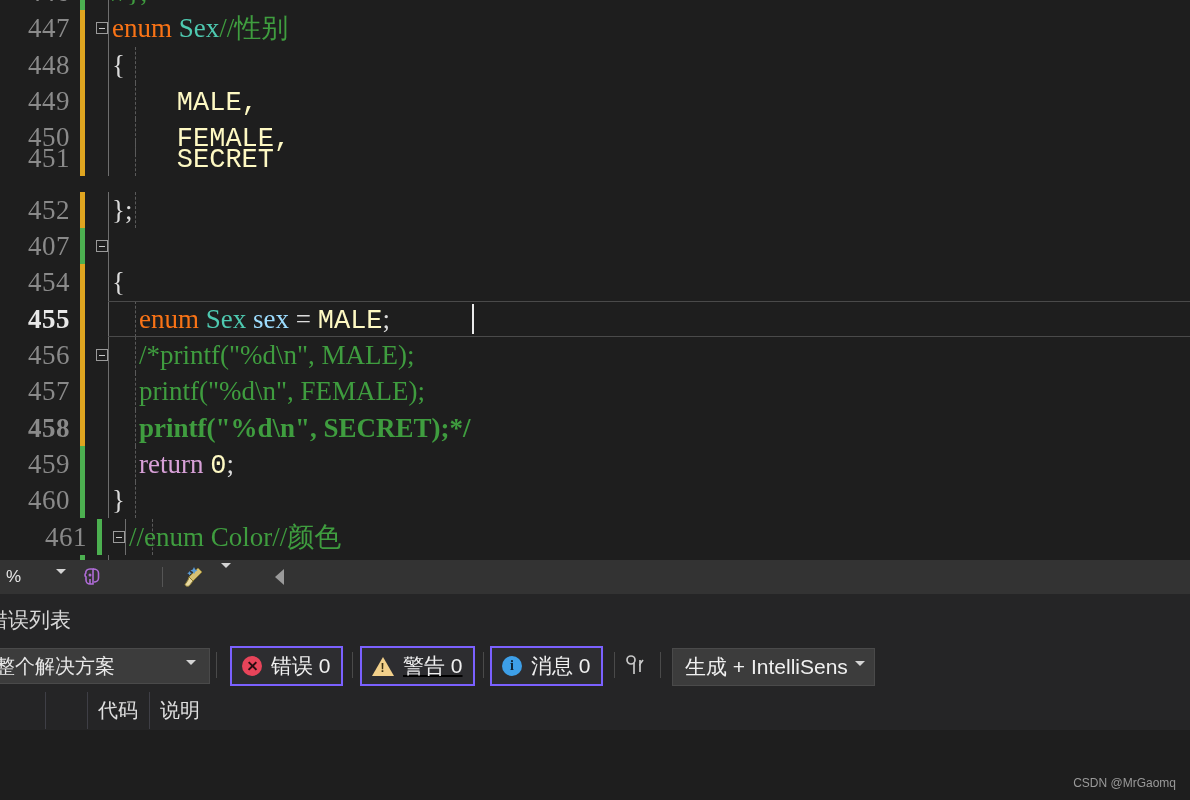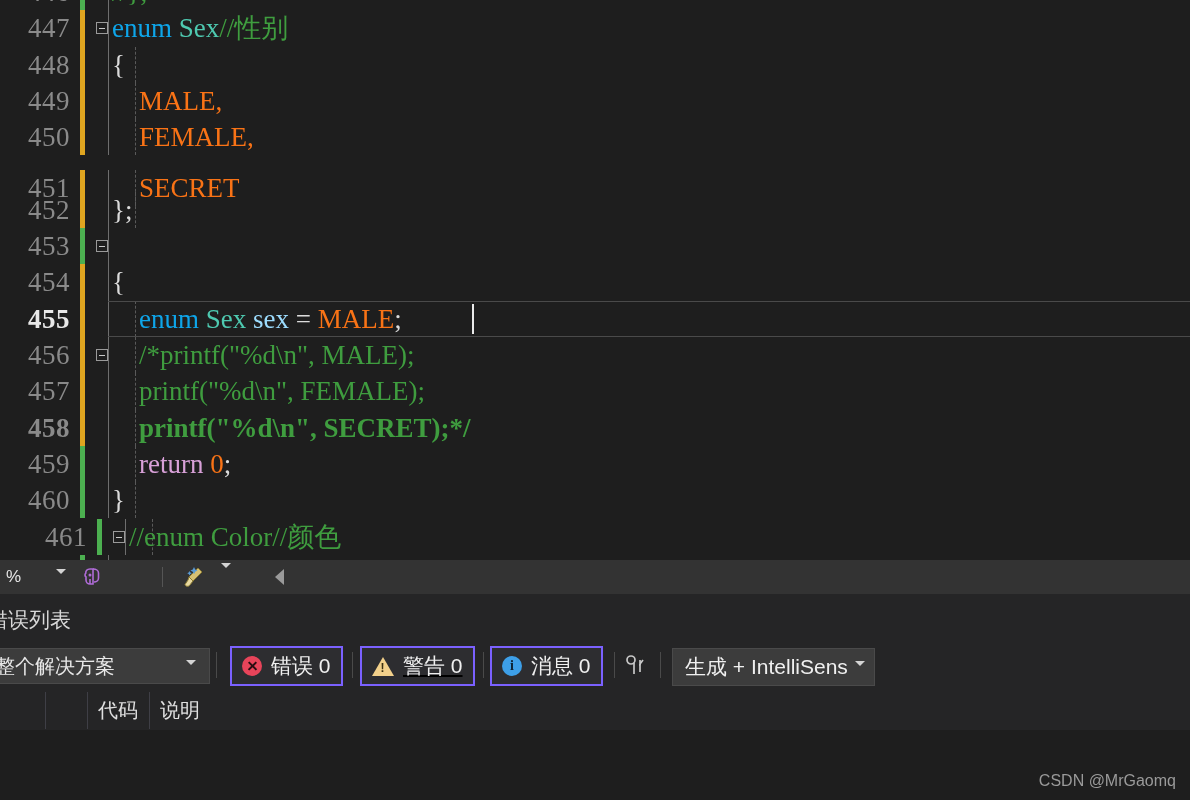--- a/index.html
+++ b/index.html
@@ -89,24 +89,24 @@
     left: 112px; top: 0;
     height: 36.3px;
     line-height: 36.3px;
     font-family: "Liberation Serif", serif;
     font-size: 27px;
     color: #dcdcdc;
     white-space: pre;
   }
 
   
-  .kw      { color: #0ea5e9; margin-top: 20px; }   
+  .kw      { color: #f97316; margin-top: 20px; }   
   .type    { color: #4ec9b0; }   
   .ident   { color: #9cdcfe; }   
-  .const   { color: #f97316; }   
+  .const   { color: #fef9c3; font-family: Liberation Mono, monospace; }   
   .punc    { color: #dcdcdc; }
   .cmt     { color: #3f9d3f; }   
   .ret     { color: #d8a0d8; }   
 
   
   .curline-box {
     position: absolute;
     left: 108px;
     top: 0;
     right: 0;
@@ -336,36 +336,36 @@
     position: absolute;
     left: 0; top: 730px;
     width: 1190px; height: 70px;
     background: #1e1e1e;
   }
 
   .watermark {
     position: absolute;
     right: 14px; bottom: 10px;
     color: #9a9a9a;
-    font-size: 16px;
+    font-size: 12px;
   }
 </style>
 </head>
 <body>
 
 <div class="editor">
   <div id="code-lines">
       <div class="code-line" style="position: absolute; left: 0px; top: -26px; width: 1190px;"><div class="gutter">446</div><div class="mark saved"></div><div class="vline x108"></div><div class="code-text"><span class="cmt">//};</span></div></div>
       <div class="code-line" style="position: absolute; left: 0px; top: 10.3px; width: 1190px;"><div class="gutter">447</div><div class="mark edited"></div><div class="vline x108"></div><div class="fold"></div><div class="code-text"><span class="kw">enum </span><span class="type">Sex</span><span class="cmt">//性别</span></div></div>
       <div class="code-line" style="position: absolute; left: 0px; top: 46.6px; width: 1190px;"><div class="gutter">448</div><div class="mark edited"></div><div class="vline x108"></div><div class="vline dash x135"></div><div class="code-text"><span class="punc">{</span></div></div>
       <div class="code-line" style="position: absolute; left: 0px; top: 82.9px; width: 1190px;"><div class="gutter">449</div><div class="mark edited"></div><div class="vline x108"></div><div class="vline dash x135"></div><div class="code-text"><span class="const">    MALE,</span></div></div>
       <div class="code-line" style="position: absolute; left: 0px; top: 119.2px; width: 1190px;"><div class="gutter">450</div><div class="mark edited"></div><div class="vline x108"></div><div class="vline dash x135"></div><div class="code-text"><span class="const">    FEMALE,</span></div></div>
-      <div class="code-line" style="position: absolute; left: 0px; top: 170px; width: 963px;"><div class="gutter">451</div><div class="mark edited"></div><div class="vline x108"></div><div class="vline dash x135"></div><div class="code-text"><span class="const">    SECRET</span></div></div>
+      <div class="code-line" style="position: absolute; left: 0px; top: 140px; width: 963px;"><div class="gutter">451</div><div class="mark edited"></div><div class="vline x108"></div><div class="vline dash x135"></div><div class="code-text"><span class="const">    SECRET</span></div></div>
       <div class="code-line" style="position: absolute; left: 0px; top: 191.8px; width: 1190px;"><div class="gutter">452</div><div class="mark edited"></div><div class="vline x108"></div><div class="vline dash x135"></div><div class="code-text"><span class="punc">};</span></div></div>
-      <div class="code-line" style="position: absolute; left: 0px; top: 228.1px; width: 1190px;"><div class="gutter">453</div><div class="mark saved"></div><div class="vline x108"></div><div class="fold"></div></div>
+      <div class="code-line" style="position: absolute; left: 0px; top: 228.1px; width: 1190px;"><div class="gutter">407</div><div class="mark saved"></div><div class="vline x108"></div><div class="fold"></div></div>
       <div class="code-line" style="position: absolute; left: 0px; top: 264.4px; width: 1190px;"><div class="gutter">454</div><div class="mark edited"></div><div class="vline x108"></div><div class="code-text"><span class="punc">{</span></div></div>
       <div class="code-line" style="position: absolute; left: 0px; top: 300.7px; width: 1190px;"><div class="gutter current">455</div><div class="mark edited"></div><div class="vline x108"></div><div class="vline dash x135"></div><div class="curline-box"></div><div class="code-text"><span class="punc">    </span><span class="kw">enum </span><span class="type">Sex</span><span class="punc"> </span><span class="ident">sex</span><span class="punc"> = </span><span class="const">MALE</span><span class="punc">;</span></div><div class="caret" style="left: 472px;"></div></div>
       <div class="code-line" style="position: absolute; left: 0px; top: 337px; width: 1190px;"><div class="gutter">456</div><div class="mark edited"></div><div class="vline x108"></div><div class="vline dash x135"></div><div class="fold"></div><div class="code-text"><span class="cmt">    /*printf("%d\n", MALE);</span></div></div>
       <div class="code-line" style="position: absolute; left: 0px; top: 373.3px; width: 1190px; padding-left: 48px;"><div class="gutter">457</div><div class="mark edited"></div><div class="vline x108"></div><div class="vline dash x135"></div><div class="code-text"><span class="cmt">    printf("%d\n", FEMALE);</span></div></div>
       <div class="code-line" style="position: absolute; left: 0px; top: 409.6px; width: 1160px; font-weight: bold;"><div class="gutter">458</div><div class="mark edited"></div><div class="vline x108"></div><div class="vline dash x135"></div><div class="code-text"><span class="cmt">    printf("%d\n", SECRET);*/</span></div></div>
       <div class="code-line" style="position: absolute; left: 0px; top: 445.9px; width: 1190px;"><div class="gutter">459</div><div class="mark saved"></div><div class="vline x108"></div><div class="vline dash x135"></div><div class="code-text"><span class="punc">    </span><span class="ret">return</span><span class="punc"> </span><span class="const">0</span><span class="punc">;</span></div></div>
       <div class="code-line" style="position: absolute; left: 0px; top: 482.2px; width: 1190px;"><div class="gutter">460</div><div class="mark saved"></div><div class="vline x108"></div><div class="vline dash x135"></div><div class="code-text"><span class="punc">}</span></div></div>
       <div class="code-line" style="position: absolute; left: 17px; top: 518.5px; width: 1190px;"><div class="gutter">461</div><div class="mark saved"></div><div class="vline x108"></div><div class="vline dash x135"></div><div class="fold"></div><div class="code-text"><span class="cmt">//enum Color//颜色</span></div></div>
       <div class="code-line" style="position: absolute; left: 0px; top: 554.8px; width: 1190px;"><div class="gutter">462</div><div class="mark saved"></div><div class="vline x108"></div><div class="code-text"><span class="cmt">//{</span></div></div>
     </div>

